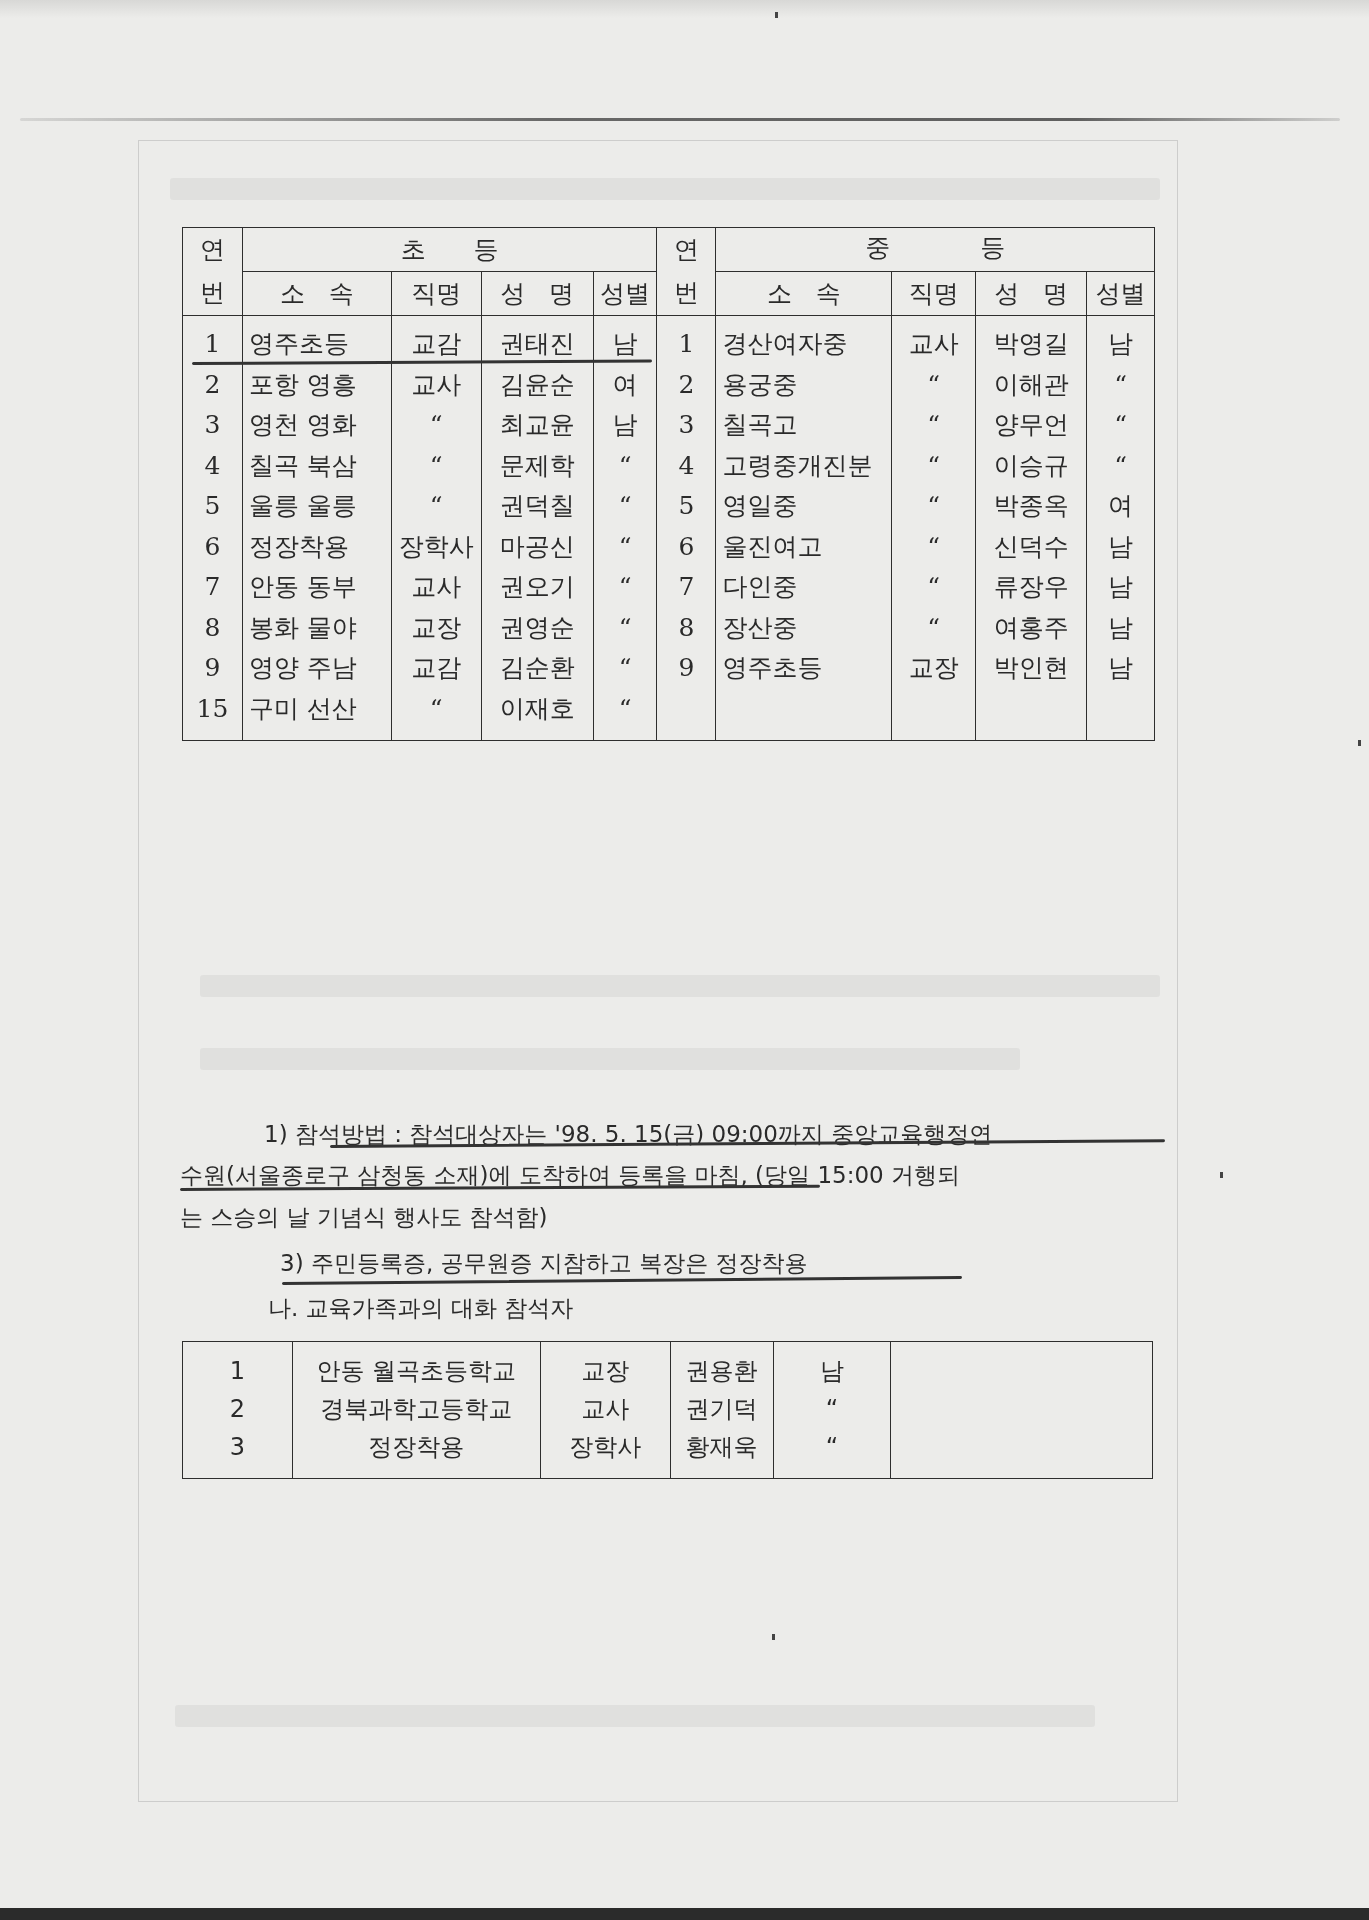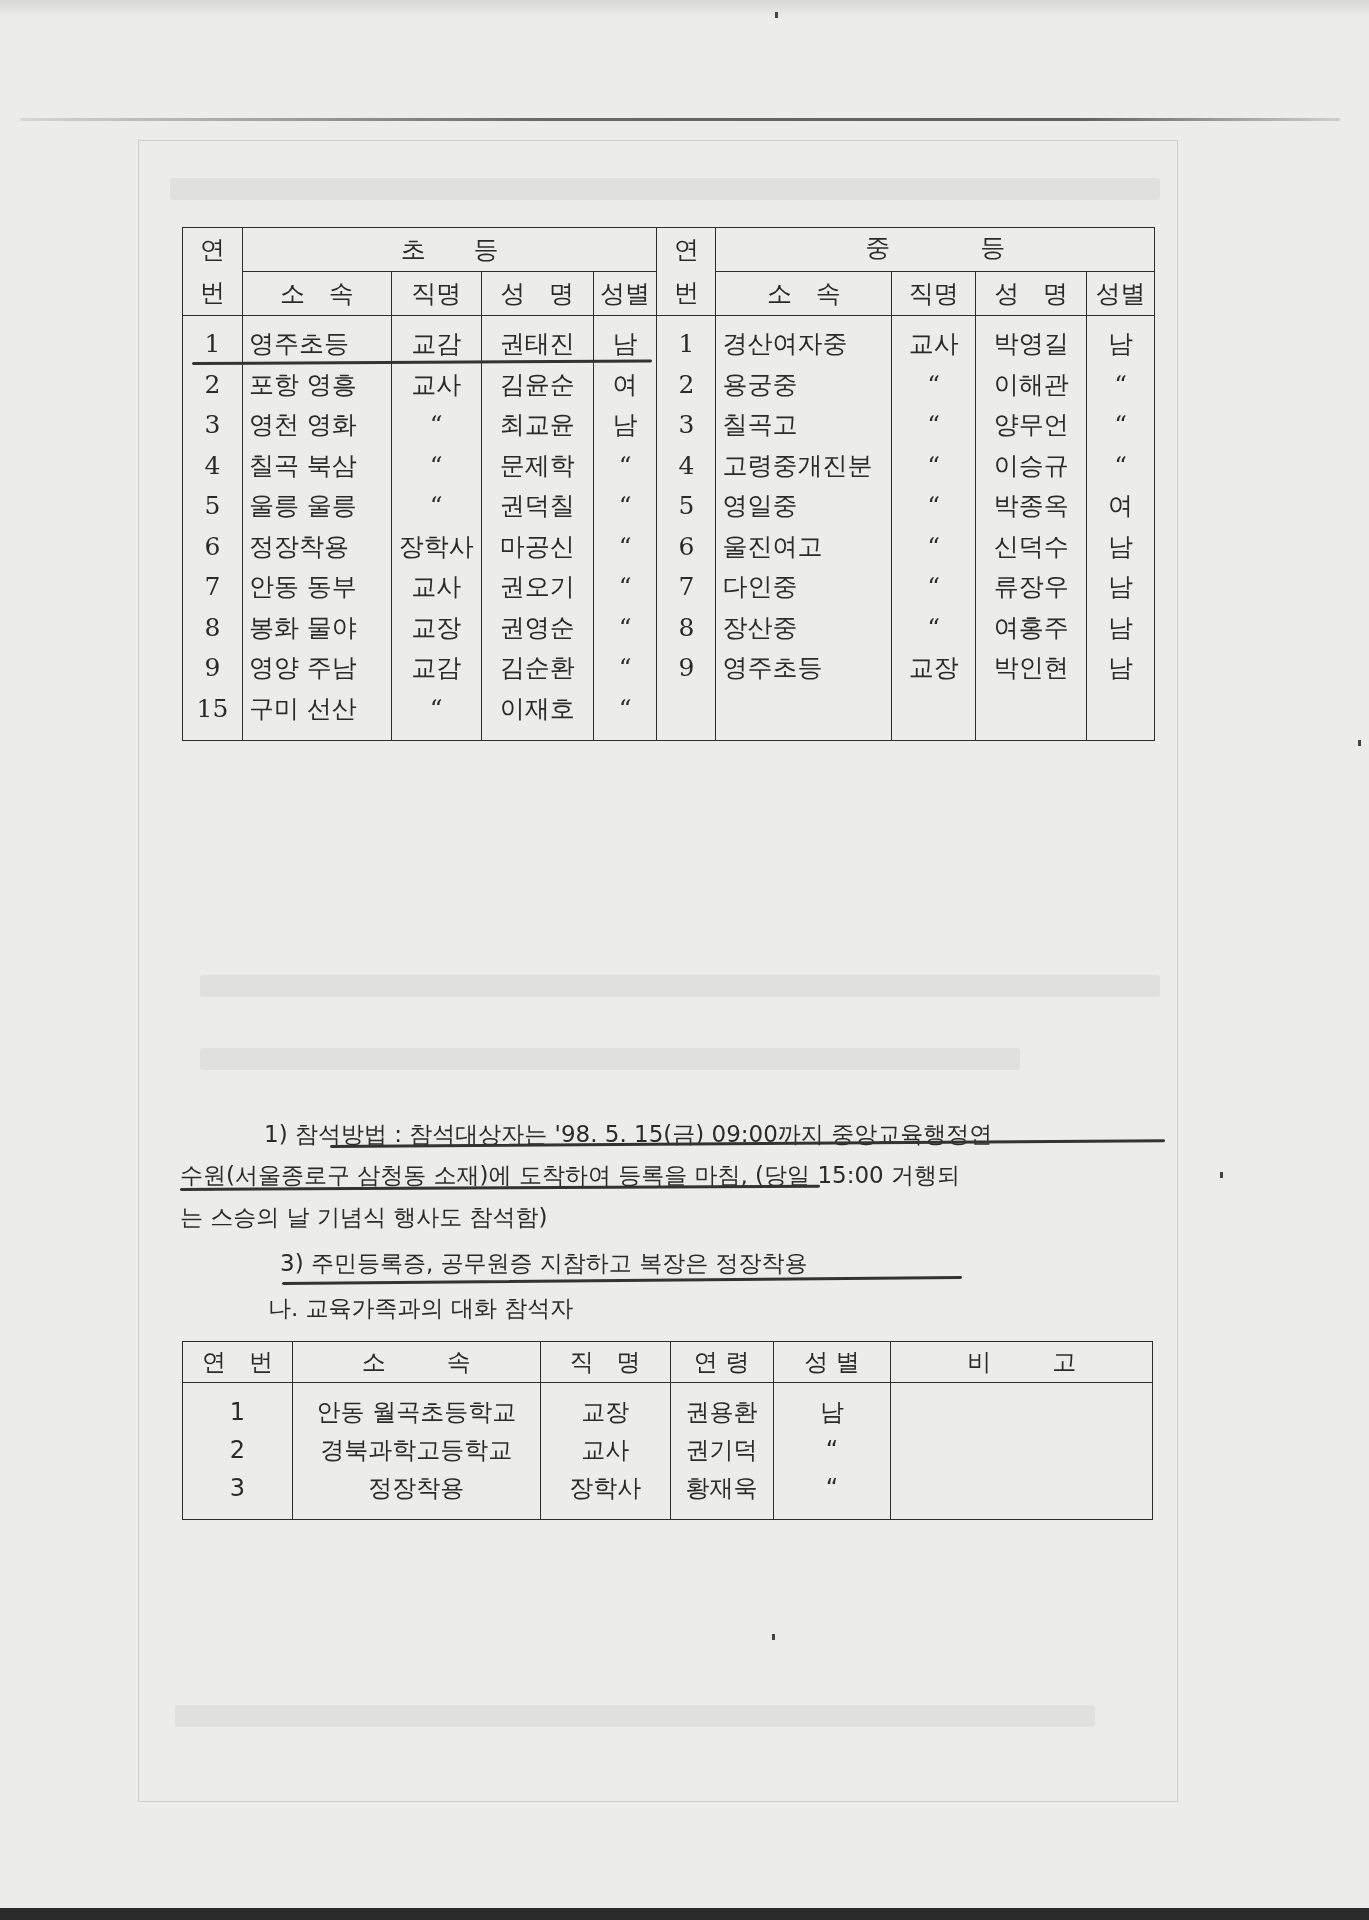--- a/index.html
+++ b/index.html
@@ -230,28 +230,20 @@
 <table class="grid t2">
   <colgroup>
     <col style="width:110px">
       <col style="width:248px">
       <col style="width:130px">
       <col style="width:103px">
       <col style="width:118px">
       <col style="width:262px">
   </colgroup>
   <tbody>
-      <tr>
-    <td class="hcell" style="white-space:pre;">연   번</td>
-    <td class="hcell" style="white-space:pre;">소        속</td>
-    <td class="hcell" style="white-space:pre;">직   명</td>
-    <td class="hcell" style="white-space:pre;">연 령</td>
-    <td class="hcell" style="white-space:pre;">성 별</td>
-    <td class="hcell" style="white-space:pre;">비        고</td>
-  </tr>
   <tr>
     <td class="body-cell">
       <span class="row-line" style="height:38px;">1</span>
       <span class="row-line" style="height:38px;">2</span>
       <span class="row-line" style="height:38px;">3</span>
     </td>
     <td class="body-cell">
       <span class="row-line" style="height:38px;">안동 월곡초등학교</span>
       <span class="row-line" style="height:38px;">경북과학고등학교</span>
       <span class="row-line" style="height:38px;">정장착용</span>

